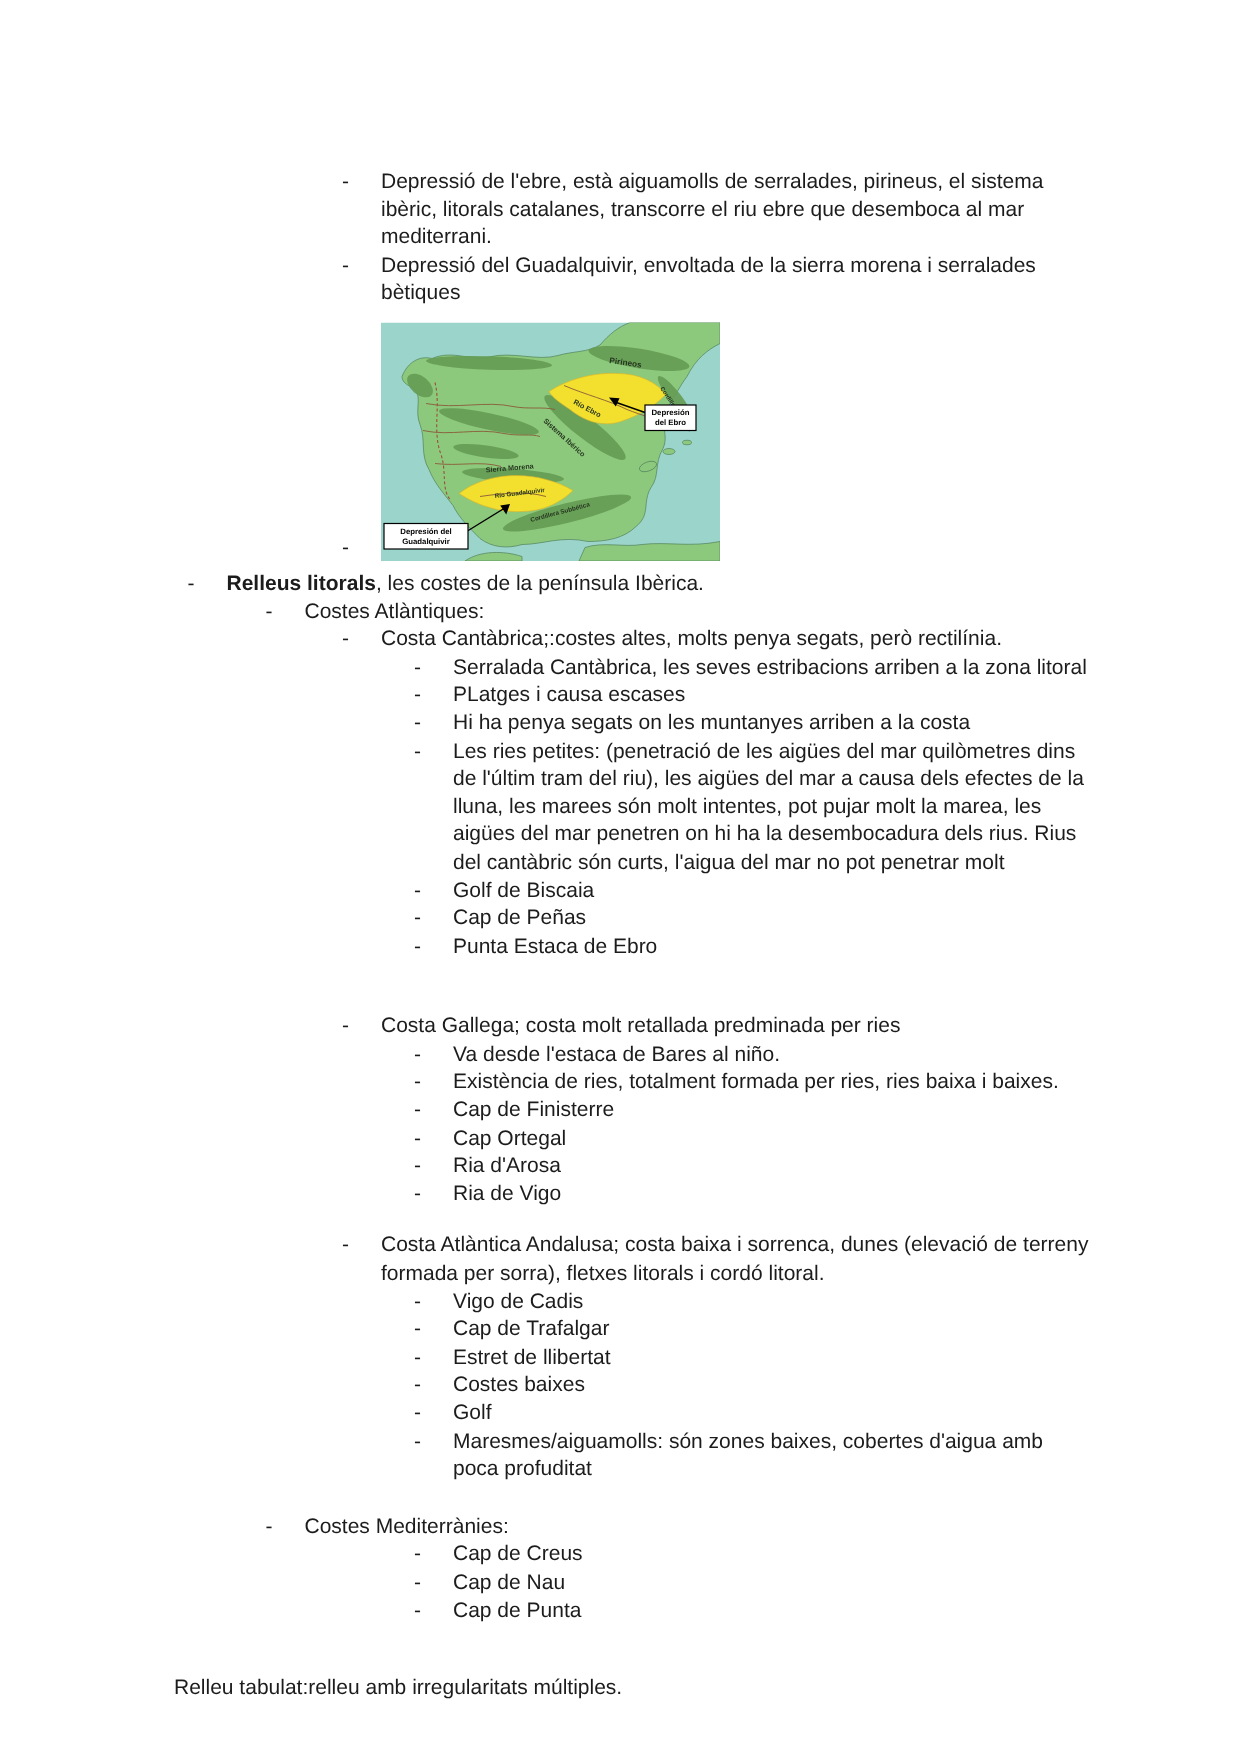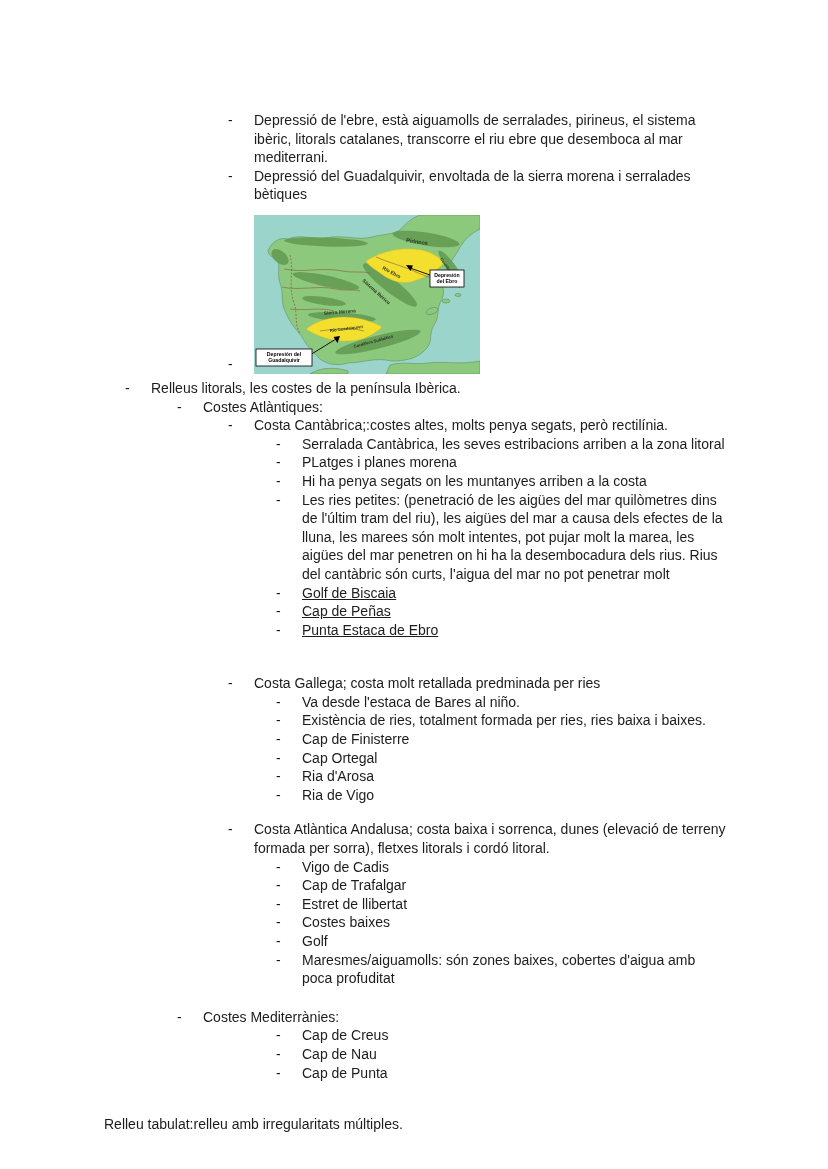--- a/index.html
+++ b/index.html
@@ -12,30 +12,30 @@
     overflow:hidden;
   }
   .doc{position:absolute;left:100px;top:111px;width:628px;}
   .li{display:flex;}
   .dash{flex:0 0 26px;}
   .txt{flex:1 1 auto;}
   .lvl1{margin-left:25px;}
   .lvl2{margin-left:77px;}
   .lvl3{margin-left:128px;}
   .lvl4{margin-left:176px;}
-  .u .txt{text-decoration:underline;}
-  b{font-weight:normal;}
+  .u .txt{}
+  b{font-weight:bold;}
   .map-row{align-items:flex-end;margin-top:11px;margin-bottom:5px;}
   .map-wrap{flex:0 0 auto;}
   .map-wrap svg{display:block;}
   .gap1{height:35px;}
   .gap2{height:16px;}
   .gap3{height:20px;}
   .gap4{height:33px;}
-  .footer{margin-left:4px;}
+  .footer{margin-left:16px;}
   
   .sea{fill:#9bd4cb;}
   .land{fill:#8dc97d;stroke:#55855f;stroke-width:0.5;}
   .mtn{fill:#669c55;opacity:0.92;}
   .depr{fill:#f2df2e;stroke:#d8b12a;stroke-width:0.4;}
   .river{fill:none;stroke:#8a5a3a;stroke-width:0.6;}
   .border{fill:none;stroke:#9a4a3a;stroke-width:0.7;stroke-dasharray:2 1.5;}
   .ridge-label{font-family:"Liberation Sans",sans-serif;fill:#26361f;font-weight:bold;}
   .box{fill:#ffffff;stroke:#000000;stroke-width:0.8;}
   .box-label{font-family:"Liberation Sans",sans-serif;font-size:5.2px;font-weight:bold;fill:#000;text-anchor:middle;}
@@ -136,21 +136,21 @@
     <div class="li lvl3">
       <span class="dash">-</span>
       <span class="txt">Costa Cantàbrica;:costes altes, molts penya segats, però rectilínia.</span>
     </div>
     <div class="li lvl4">
       <span class="dash">-</span>
       <span class="txt">Serralada Cantàbrica, les seves estribacions arriben a la zona litoral</span>
     </div>
     <div class="li lvl4">
       <span class="dash">-</span>
-      <span class="txt">PLatges i planes morena</span>
+      <span class="txt">PLatges i causa escases</span>
     </div>
     <div class="li lvl4">
       <span class="dash">-</span>
       <span class="txt">Hi ha penya segats on les muntanyes arriben a la costa</span>
     </div>
     <div class="li lvl4">
       <span class="dash">-</span>
       <span class="txt">Les ries petites: (penetració de les aigües del mar quilòmetres dins de l'últim tram del riu), les aigües del mar a causa dels efectes de la lluna, les marees són molt intentes, pot pujar molt la marea, les aigües del mar penetren on hi ha la desembocadura dels rius. Rius del cantàbric són curts, l'aigua del mar no pot penetrar molt</span>
     </div>
     <div class="li lvl4 u">

